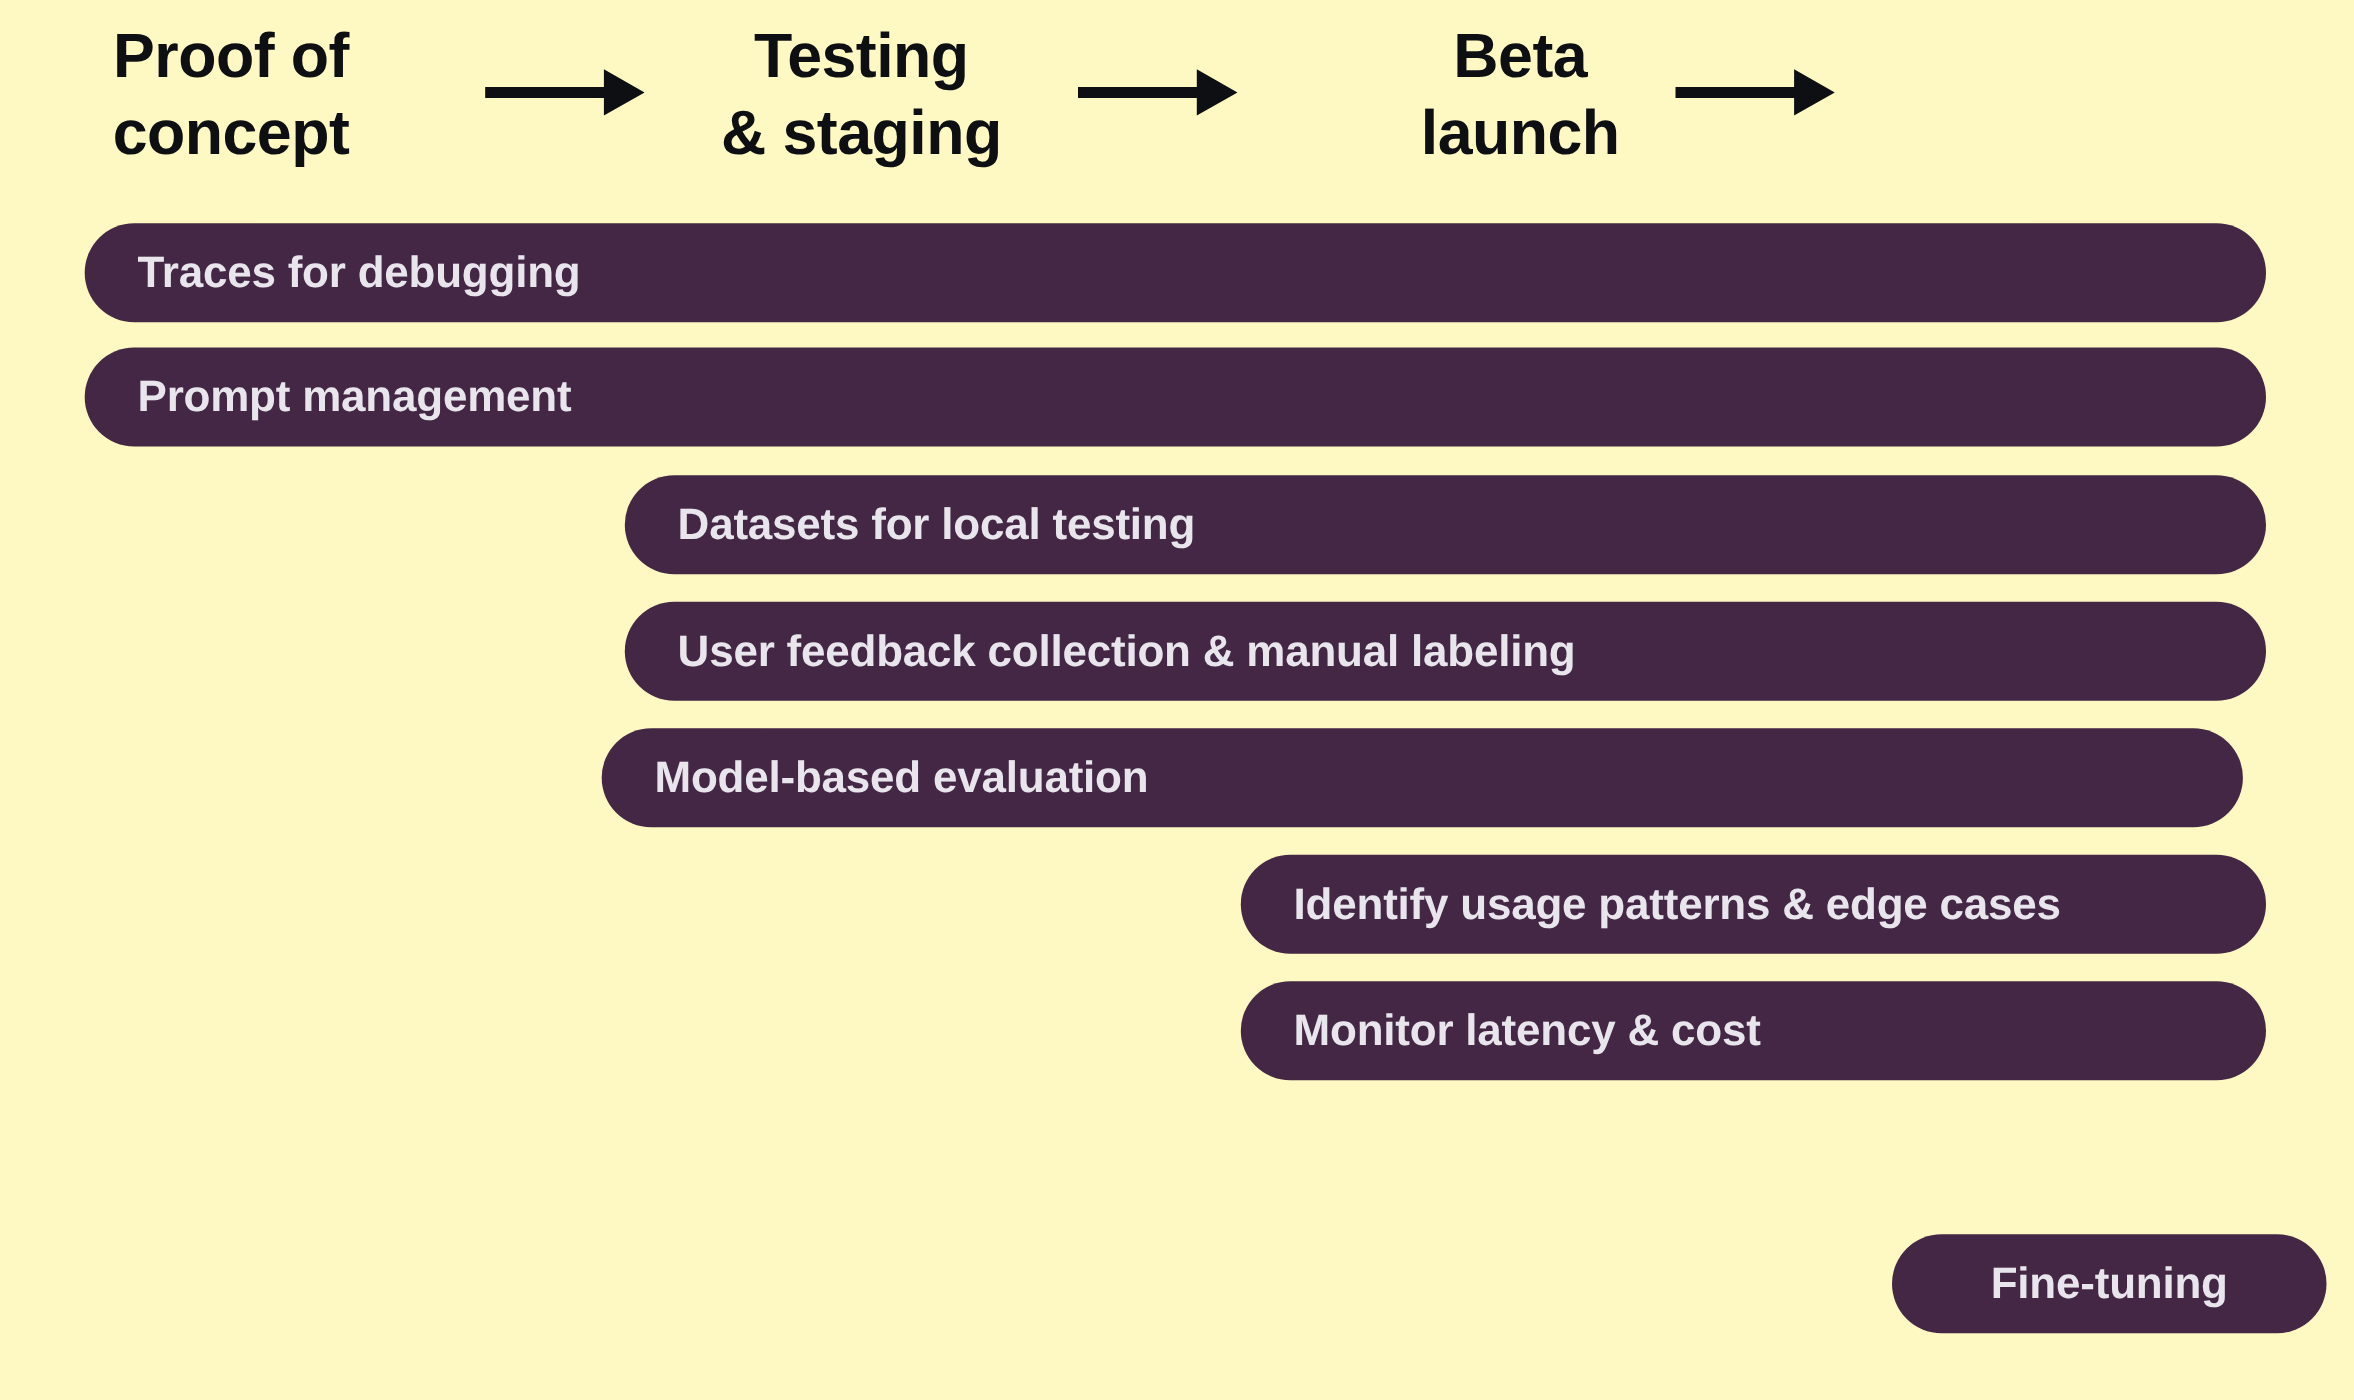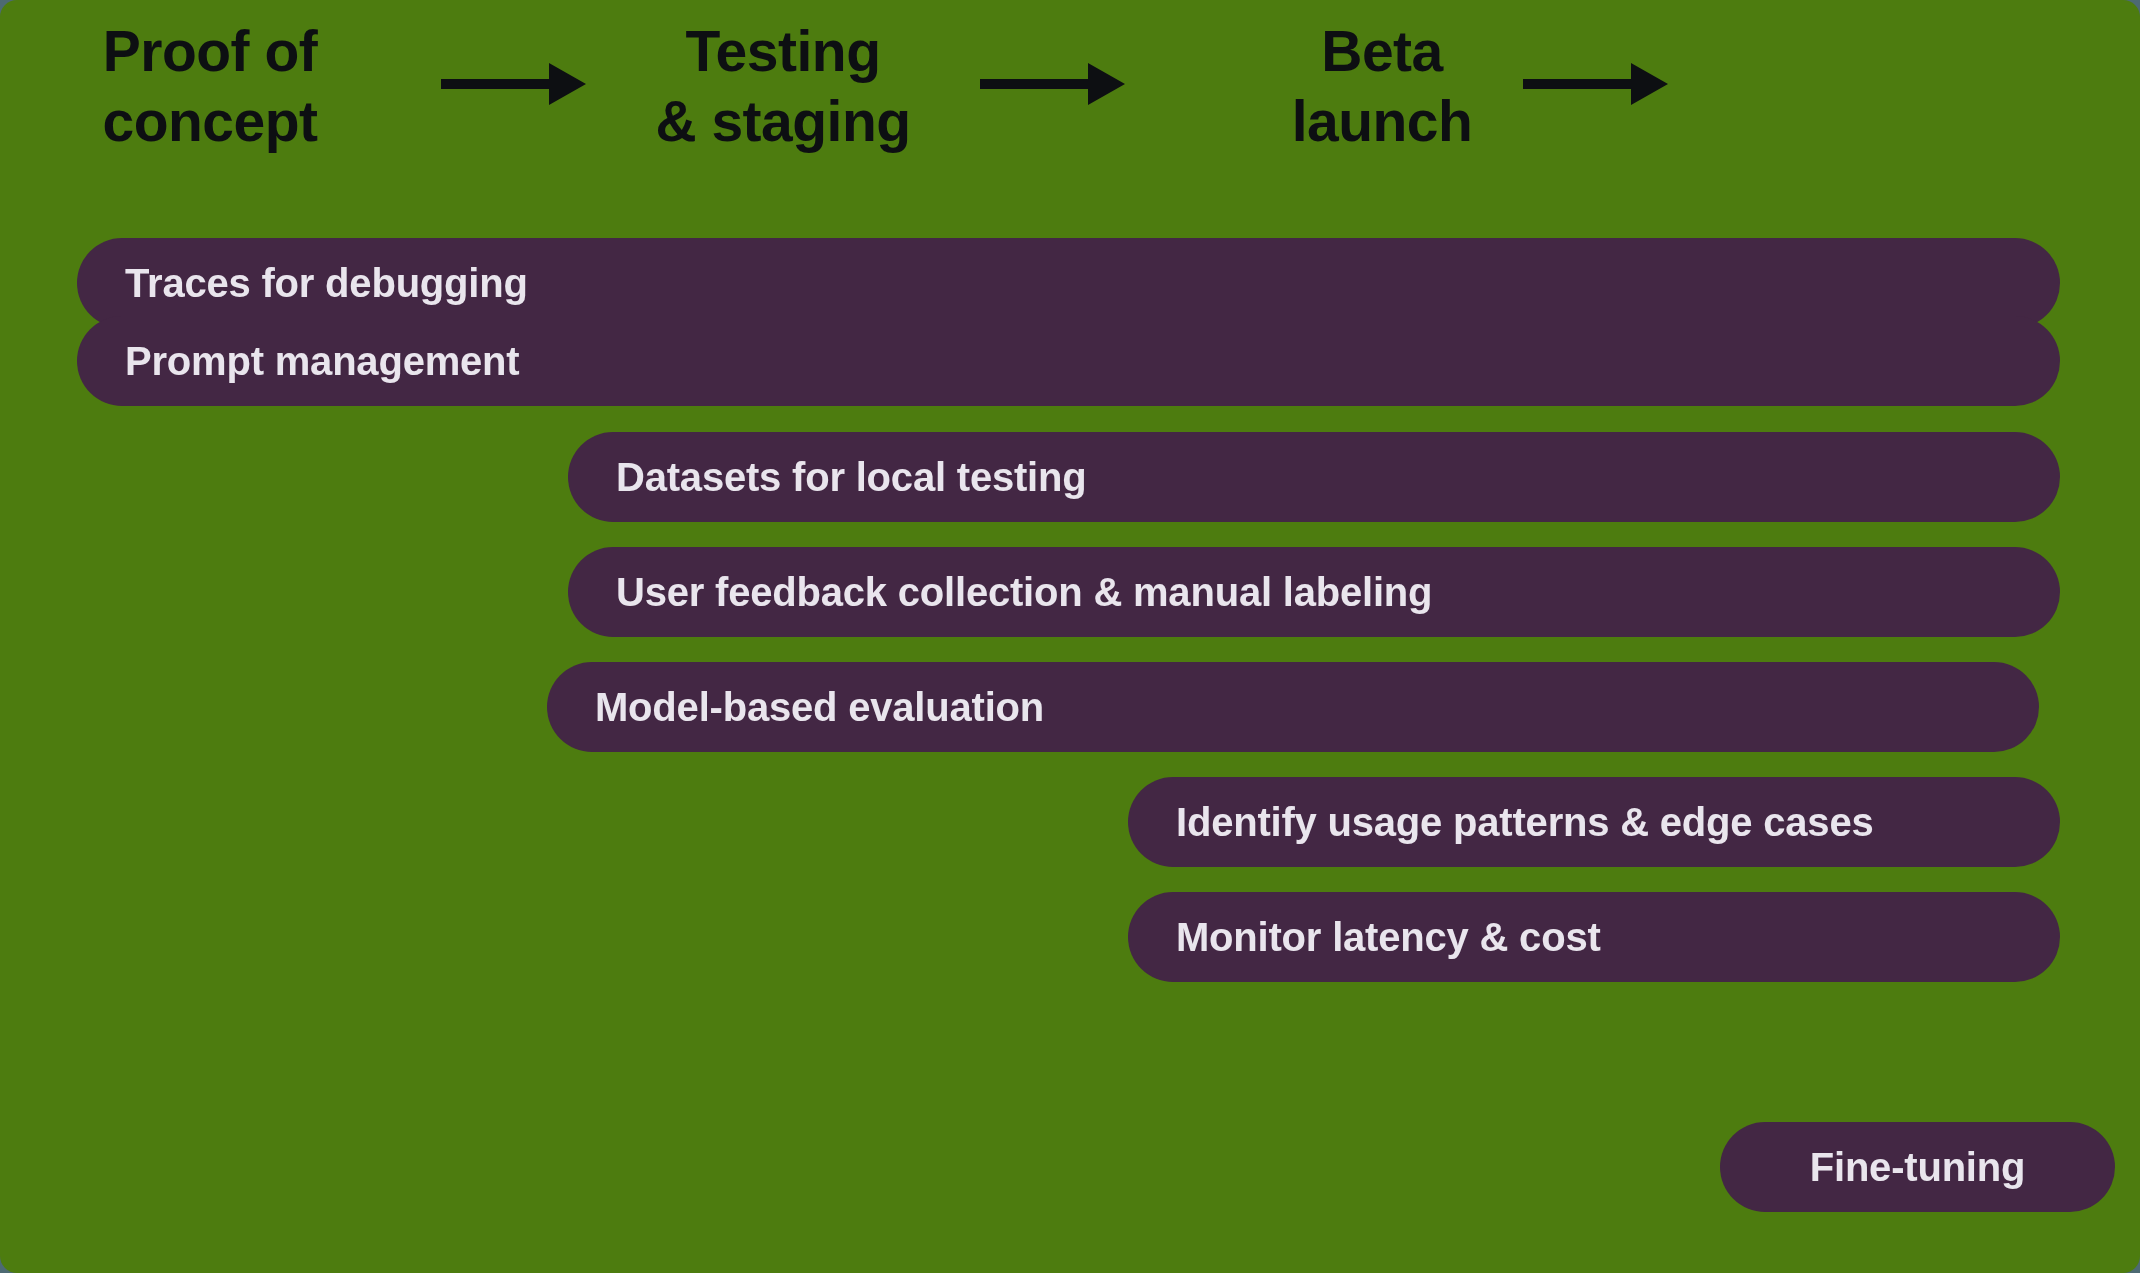--- a/index.html
+++ b/index.html
@@ -12,22 +12,21 @@
     height: 1273px;
     background: #4d6a73;
     font-family: "Liberation Sans", sans-serif;
     overflow: hidden;
   }
 
   #canvas {
     position: relative;
     width: 2140px;
     height: 1273px;
-    background: #4d7c0f;
-    border-radius: 17px;
+    background: #fef9c3;
   }
 
   
   .stage-header-row {
     position: absolute;
     left: 0;
     top: 0;
     width: 2140px;
     height: 165px;
   }
@@ -106,21 +105,21 @@
         <path d="M0 18 H108 V2 L145 23 L108 44 V28 H0 Z" fill="#0d0f12"></path>
       </svg>
     </div>
     <div class="stage-arrow" style="left:1523px;">
       <svg width="145" height="46" viewBox="0 0 145 46" xmlns="http://www.w3.org/2000/svg" aria-hidden="true">
         <path d="M0 18 H108 V2 L145 23 L108 44 V28 H0 Z" fill="#0d0f12"></path>
       </svg>
     </div>
   </div>
 
-  <div class="pill align-left" style="left:77px; width:1983px; top:203px;margin-top:35px;">
+  <div class="pill align-left" style="left:77px; width:1983px; top:203px;">
     <span class="pill-label">Traces for debugging</span>
   </div>
 
   <div class="pill align-left" style="left:77px; width:1983px; top:316px;">
     <span class="pill-label">Prompt management</span>
   </div>
 
   <div class="pill align-left" style="left:568px; width:1492px; top:432px;">
     <span class="pill-label">Datasets for local testing</span>
   </div>

